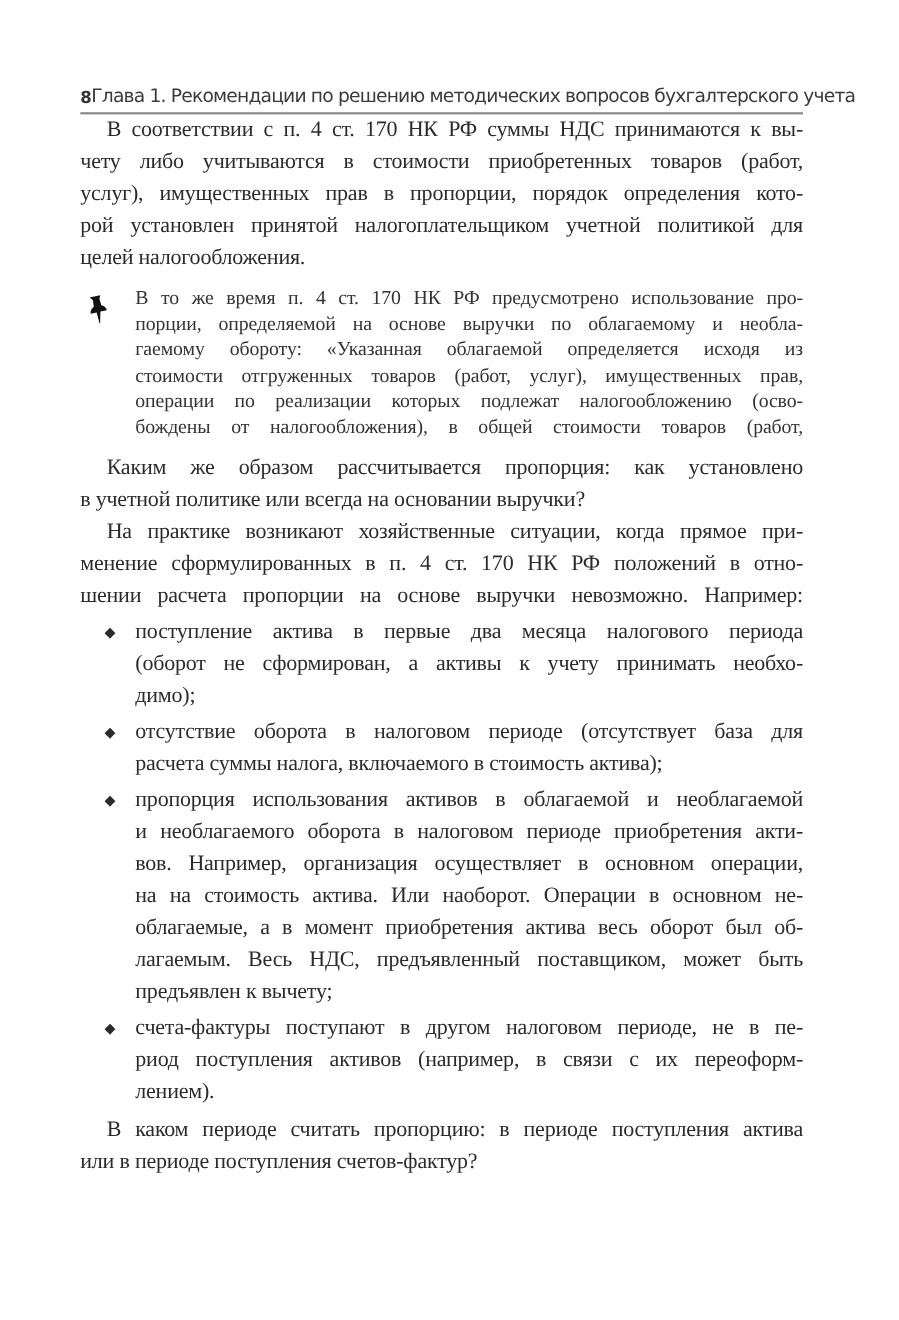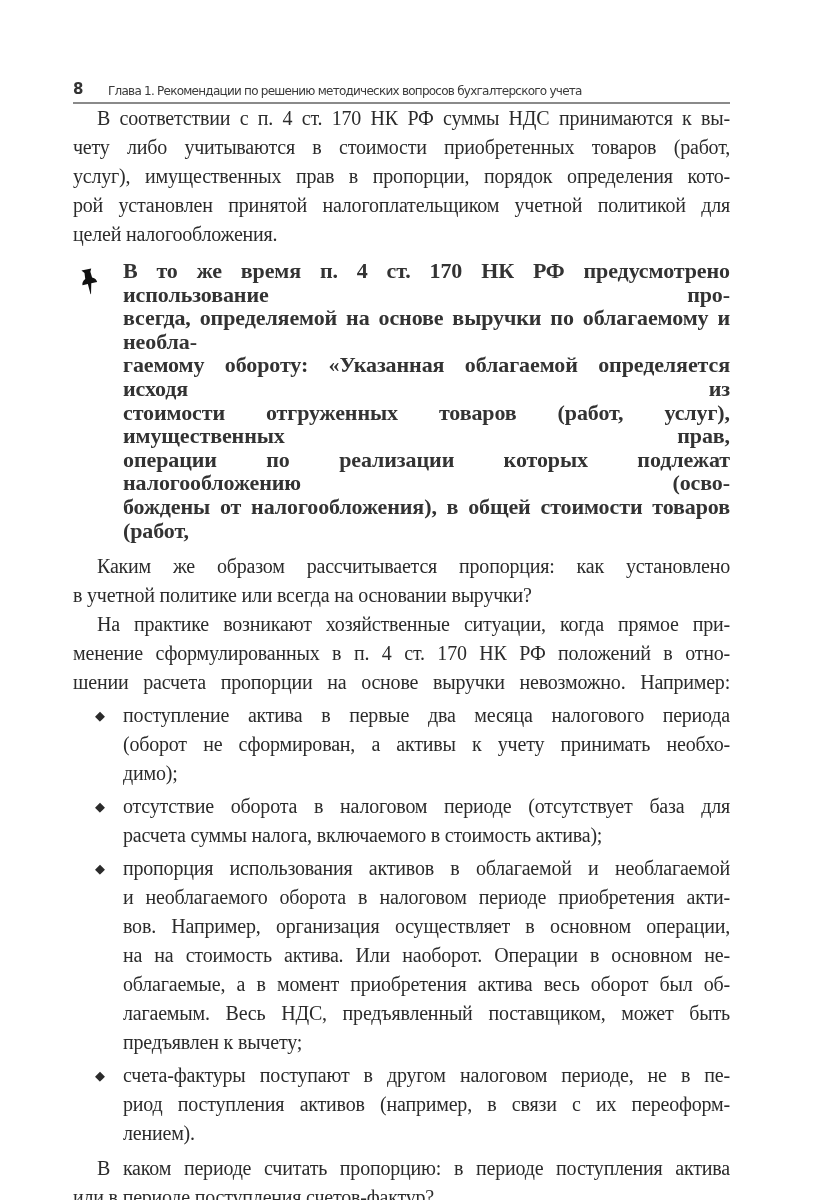--- a/index.html
+++ b/index.html
@@ -5,30 +5,30 @@
   html, body { margin: 0; padding: 0; background: #ffffff; }
   body { width: 817px; height: 1200px; position: relative; overflow: hidden; }
   .page { position: absolute; left: 0; top: 0; width: 817px; height: 1200px; background: #fff; }
   .header {
     position: absolute; left: 73px; top: 76px; width: 657px; height: 26px;
     border-bottom: 2px solid #8a8a8a;
     font-family: "DejaVu Sans", sans-serif; color: #333;
     display: flex; align-items: flex-end; white-space: nowrap;
   }
   .page-num { font-weight: bold; font-size: 15px; width: 35px; padding-bottom: 4px; letter-spacing: -0.5px; }
-  .running-title { font-size: 12px; letter-spacing: -0.75px; padding-bottom: 4px; color: #3a3a3a; }
+  .running-title { font-size: 17px; letter-spacing: -0.75px; padding-bottom: 4px; color: #3a3a3a; }
   .body {
     position: absolute; left: 73px; top: 104px; width: 657px;
     font-family: "Liberation Serif", serif; color: #2b2b2b;
     font-size: 20px; line-height: 29px; text-align: justify; letter-spacing: -0.2px;
   }
   .body p { margin: 0; hyphens: manual; }
   .note {
     position: relative; margin: 10px 0 10px 0; padding-left: 50px;
-    font-size: 22px; line-height: 23.6px; color: #333; letter-spacing: -0.1px; font-weight: bold;
+    font-size: 18px; line-height: 23.6px; color: #333; letter-spacing: -0.1px;
   }
   .pin { position: absolute; left: 6px; top: 8px; width: 22px; height: 30px; }
   ul.bullets { list-style: none; margin: 0; padding: 0; }
   ul.bullets li { position: relative; padding-left: 50px; margin: 4px 0 4px 0; }
   .bullet { position: absolute; left: 22px; top: 0px; font-size: 13px; }
   .line { display: block; text-align: justify; text-align-last: justify; }
   .line.last { text-align-last: left; }
 </style>
 </head>
 <body>
@@ -48,21 +48,21 @@
       <span class="line">услуг), имущественных прав в пропорции, порядок определения кото-</span>
       <span class="line">рой установлен принятой налогоплательщиком учетной политикой для</span>
       <span class="line last">целей налогообложения.</span>
     </p>
 
     <div class="note">
       <svg class="pin" viewBox="0 0 22 30">
         <path d="M5 2 L15 2 L13.5 5 L14 11 C17 12.5 18 14.5 18 16.5 L12 16.5 L9.5 27 L9 27 L8.5 16.5 L3 16.5 C3 14.5 4 12.5 7 11 L7.5 5 Z" fill="#111" transform="rotate(-12 11 15)"></path>
       </svg>
       <span class="line">В то же время п. 4 ст. 170 НК РФ предусмотрено использование про-</span>
-      <span class="line">всегда, определяемой на основе выручки по облагаемому и необла-</span>
+      <span class="line">порции, определяемой на основе выручки по облагаемому и необла-</span>
       <span class="line">гаемому обороту: «Указанная облагаемой определяется исходя из</span>
       <span class="line">стоимости отгруженных товаров (работ, услуг), имущественных прав,</span>
       <span class="line">операции по реализации которых подлежат налогообложению (осво-</span>
       <span class="line">бождены от налогообложения), в общей стоимости товаров (работ,</span>
     </div>
 
     <p>
       <span class="line" style="text-indent:24px">Каким же образом рассчитывается пропорция: как установлено</span>
       <span class="line last">в учетной политике или всегда на основании выручки?</span>
     </p>

